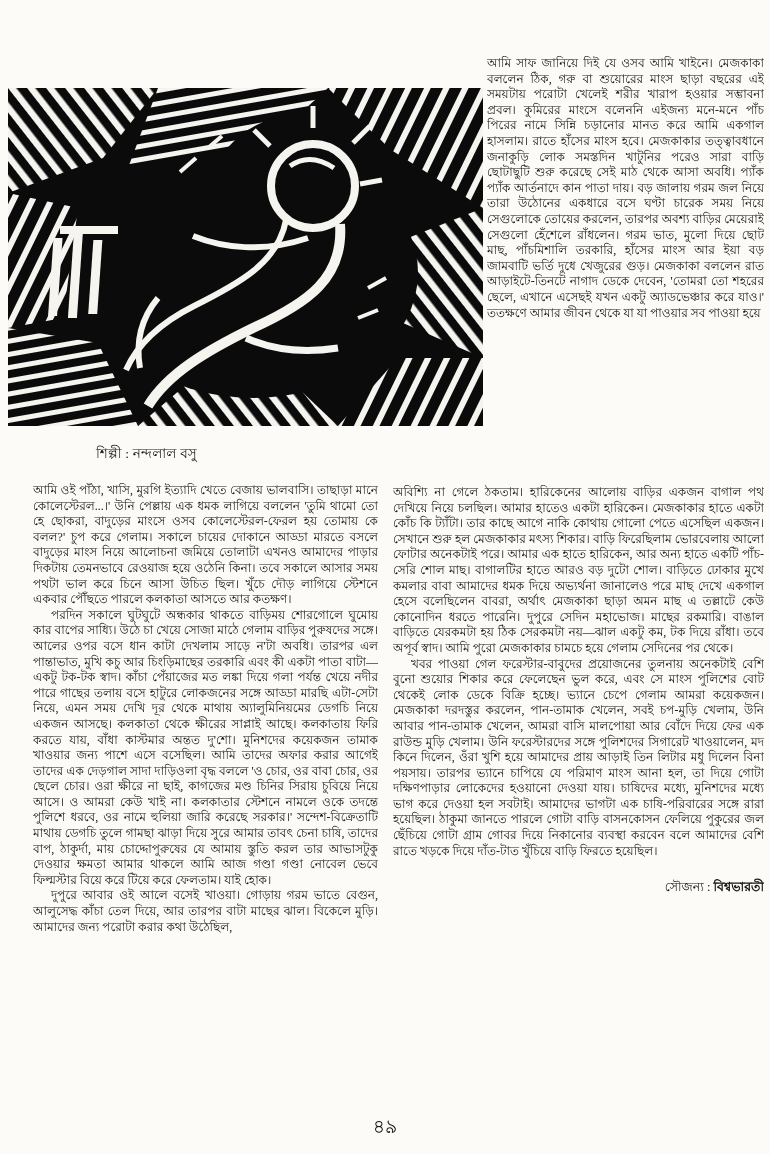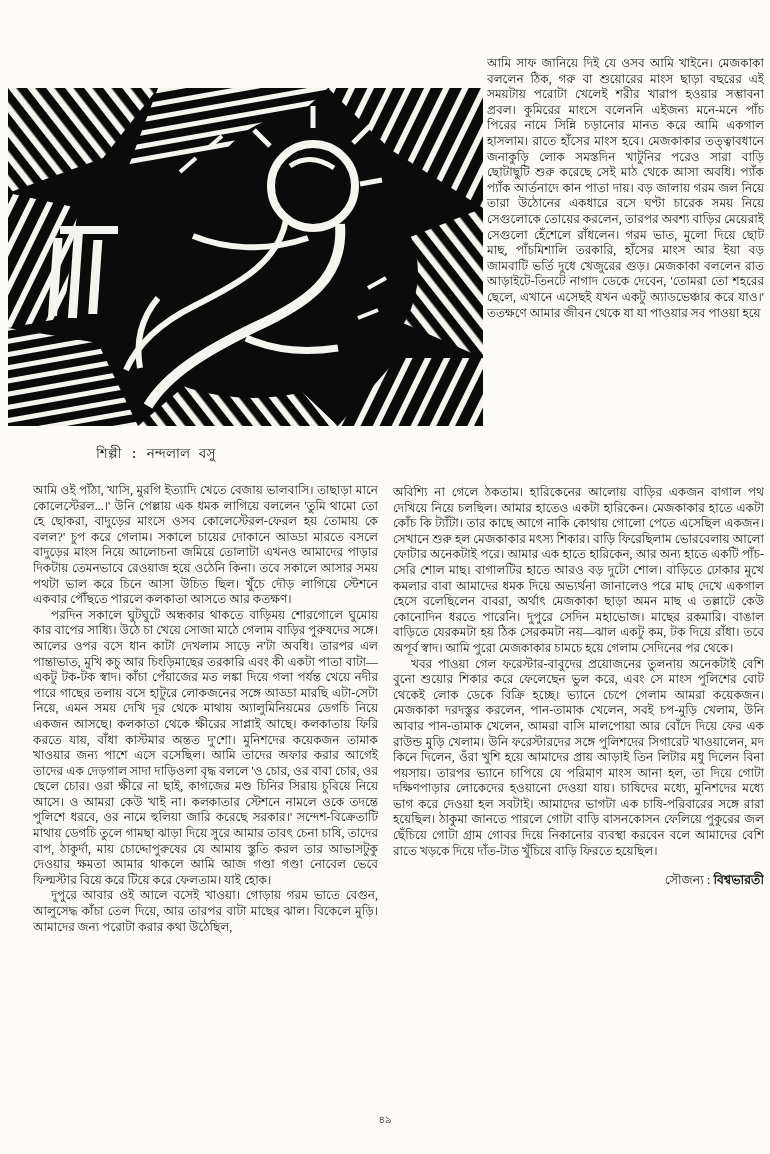--- a/index.html
+++ b/index.html
@@ -8,37 +8,37 @@
     position:relative;width:770px;height:1154px;margin:0 auto;
     background:#fcfbf7;color:#141414;overflow:hidden;
   }
   .illustration{
     position:absolute;left:8px;top:88px;width:475px;height:338px;
     background:#0b0b0b;overflow:hidden;
   }
   .illustration svg{display:block;width:100%;height:100%;}
   .caption{
     position:absolute;left:96px;top:443px;
-    font-size:13.5px;letter-spacing:.2px;white-space:nowrap;font-family:Liberation Mono, monospace;
+    font-size:13.5px;letter-spacing:.2px;white-space:nowrap;
   }
   .col{position:absolute;overflow:hidden;}
   .col-left{left:33px;top:483px;width:345px;height:622px;}
   .col-right-top{left:487px;top:56px;width:277px;height:418px;}
   .col-right-bottom{left:393px;top:485px;width:371px;height:632px;}
   .para{
     margin:0;text-align:justify;font-size:12px;line-height:15.6px;
   }
   .para + .para{text-indent:1.5em;}
   .credit{
-    margin-top:12px;text-align:right;font-size:12.5px;
+    margin-top:19px;text-align:right;font-size:12.5px;
   }
   .credit .credit-value{font-weight:bold;}
   .page-number{
     position:absolute;left:0;top:1112px;width:100%;
-    text-align:center;font-size:10px;
+    text-align:center;font-size:19px;
   }
 </style>
 </head>
 <body>
 
 <div class="page">
 
   <div class="illustration">
     <svg viewBox="0 0 475 338" aria-hidden="true">
       <rect width="475" height="338" fill="#0b0b0b"></rect>

